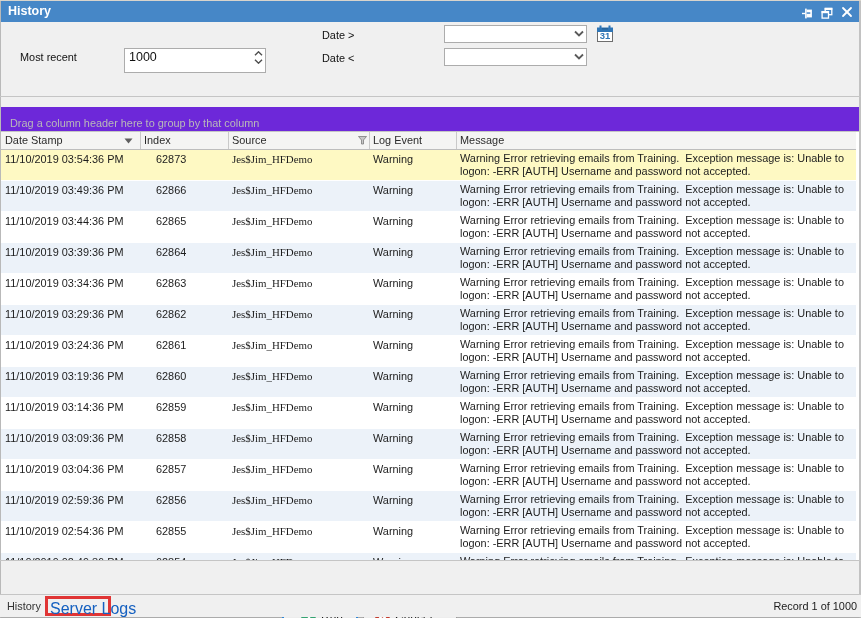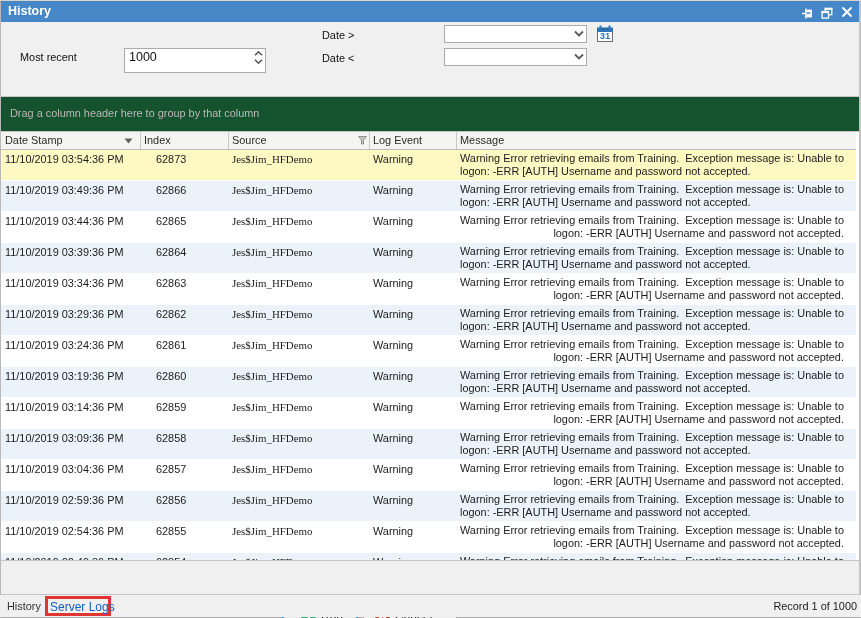--- a/index.html
+++ b/index.html
@@ -10,48 +10,48 @@
        box-sizing:border-box;border-left:1px solid #b9b9b9;border-right:2px solid #c2c2c2;border-bottom:1px solid #ababab;}
   
   #title{left:1px;top:1px;width:858px;height:21px;background:#4687c7;}
   #title .txt{position:absolute;left:7px;top:3px;color:#fff;font-size:12.5px;font-weight:bold;}
   
   .lbl{font-size:10.9px;color:#111;}
   
   .field{background:#fff;border:1px solid #acacac;box-sizing:border-box;}
   
   #gridtop{left:0;top:96px;width:861px;height:1px;background:#c5c5c5;}
-  #grouppanel{left:1px;top:97px;width:858px;height:34px;background:#14532d;}
+  #grouppanel{left:1px;top:107px;width:858px;height:34px;background:#6d28d9;}
   #grouptxt{position:absolute;left:9px;top:10px;color:#b9b9b9;font-size:10.9px;}
   #header{left:1px;top:131px;width:855px;height:19px;background:#f4f4f3;
           border-top:1px solid #c5c5c5;border-bottom:1px solid #bdbdbd;box-sizing:border-box;}
   .hcell{position:absolute;top:2px;font-size:10.9px;color:#2b2b2b;}
   .hdiv{position:absolute;top:0;width:1px;height:17px;background:#c9c9c9;}
   #rows{left:1px;top:150px;width:855px;height:410px;overflow:hidden;background:#fff;}
   .row{position:relative;width:855px;height:31px;box-sizing:border-box;border-bottom:1px solid #ffffff;font-size:10.9px;color:#1c1c1c;}
   .row.sel{background:#fef9c3;}
   .row.alt{background:#ecf2f9;}
-  .row.wht{background:#ffffff;text-align:right;}
+  .row.wht{background:#ffffff;}
   .c{position:absolute;top:3px;white-space:nowrap;}
   .c1{left:4px;} .c2{left:155px;} .c3{left:231px;font-family:Liberation Serif, serif;} .c4{left:372px;}
   .c5{left:459px;top:2px;line-height:13px;white-space:pre;}
   #gridbot{left:0;top:560px;width:861px;height:1px;background:#c5c5c5;}
   
   .btn{position:absolute;box-sizing:border-box;font-size:10.9px;color:#1c1c1c;
        background:linear-gradient(#f4f4f4,#e9e9e9);border:1px solid #abadb3;margin-top:35px;}
   #runbtn{left:282px;top:567px;width:76px;height:25px;border:2px solid #2f86d6;background:linear-gradient(#f3f3f3,#e8e8e8);}
   #runbtn .dots{position:absolute;left:2px;top:2px;right:2px;bottom:2px;border:1px dotted #444;}
   .bico{position:absolute;width:15px;height:15px;border-radius:50%;top:4px;}
   .blab{position:absolute;top:5px;font-size:12px;}
   
   #statustop{left:0;top:594px;width:861px;height:1px;background:#c5c5c5;}
   #status{left:0;top:595px;width:861px;height:22px;background:#f0f0f0;}
   #rec{position:absolute;right:4px;top:5px;font-size:10.9px;color:#1c1c1c;}
   #tabhist{position:absolute;left:7px;top:5px;font-size:10.9px;color:#333;}
-  #tabserver{position:absolute;left:50px;top:5px;font-size:12px;color:#1560c0;}
+  #tabserver{position:absolute;left:50px;top:5px;font-size:16px;color:#1560c0;}
   #redbox{position:absolute;left:45px;top:1px;width:66px;height:20px;box-sizing:border-box;border:3px solid #e03535;}
 </style>
 </head>
 <body>
 <div id="win"></div>
 <div class="abs" style="left:0;top:0;width:861px;height:1px;background:#d8d4cc;"></div>
 <div class="abs" id="title">
     <div class="txt">History</div>
   <svg class="abs" style="left:800px;top:7px;" width="13" height="11" viewBox="0 0 13 11">
     <path d="M1 5.5 L4.3 5.5" stroke="#fff" stroke-width="1.4" fill="none"></path>

